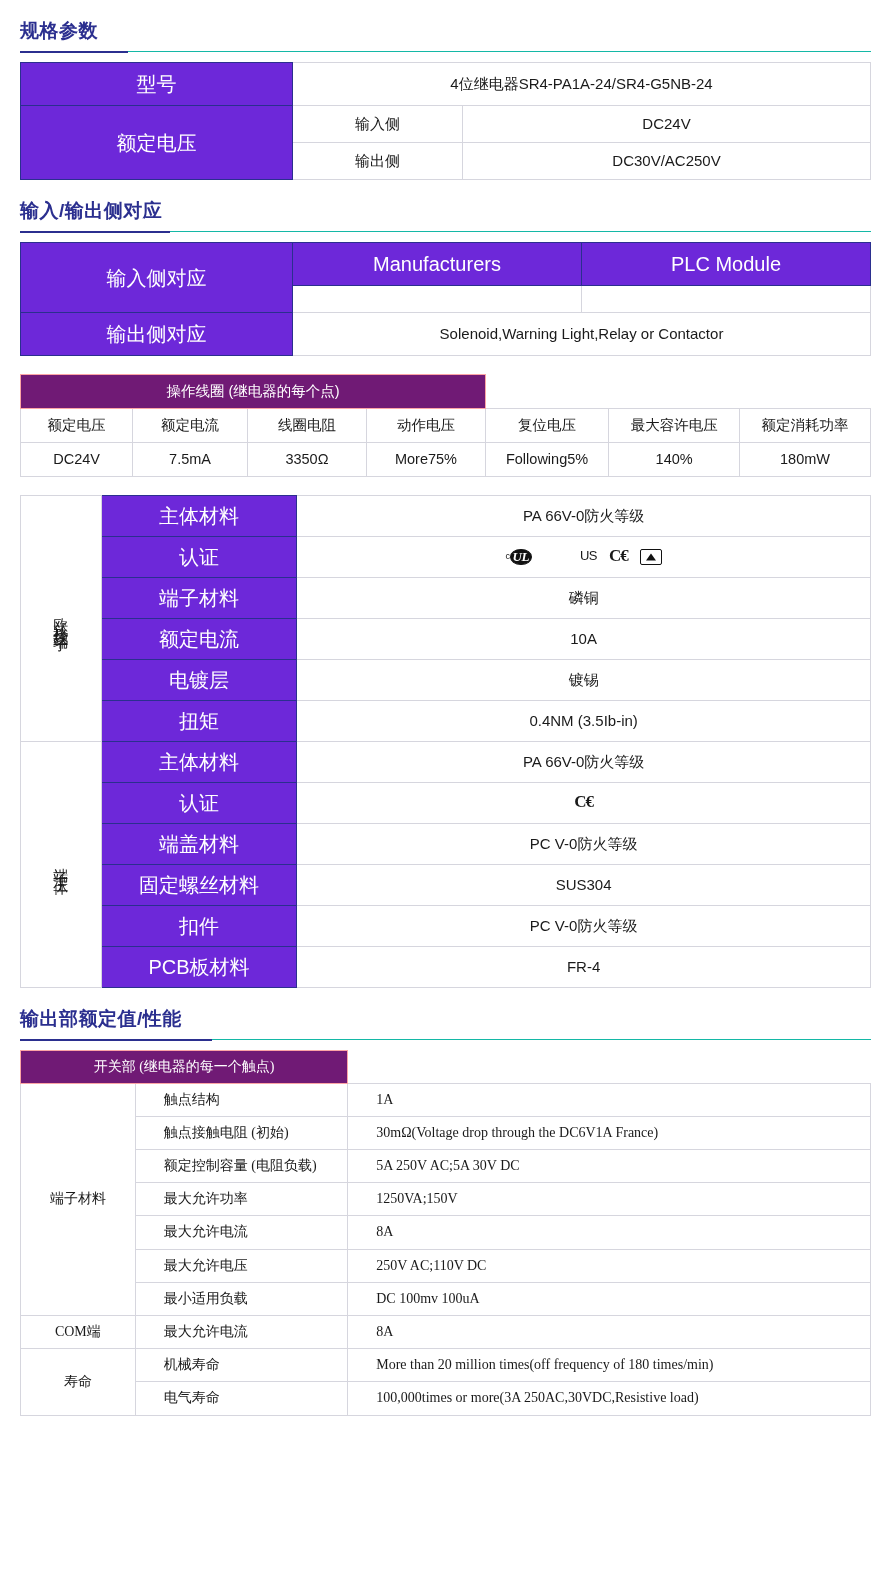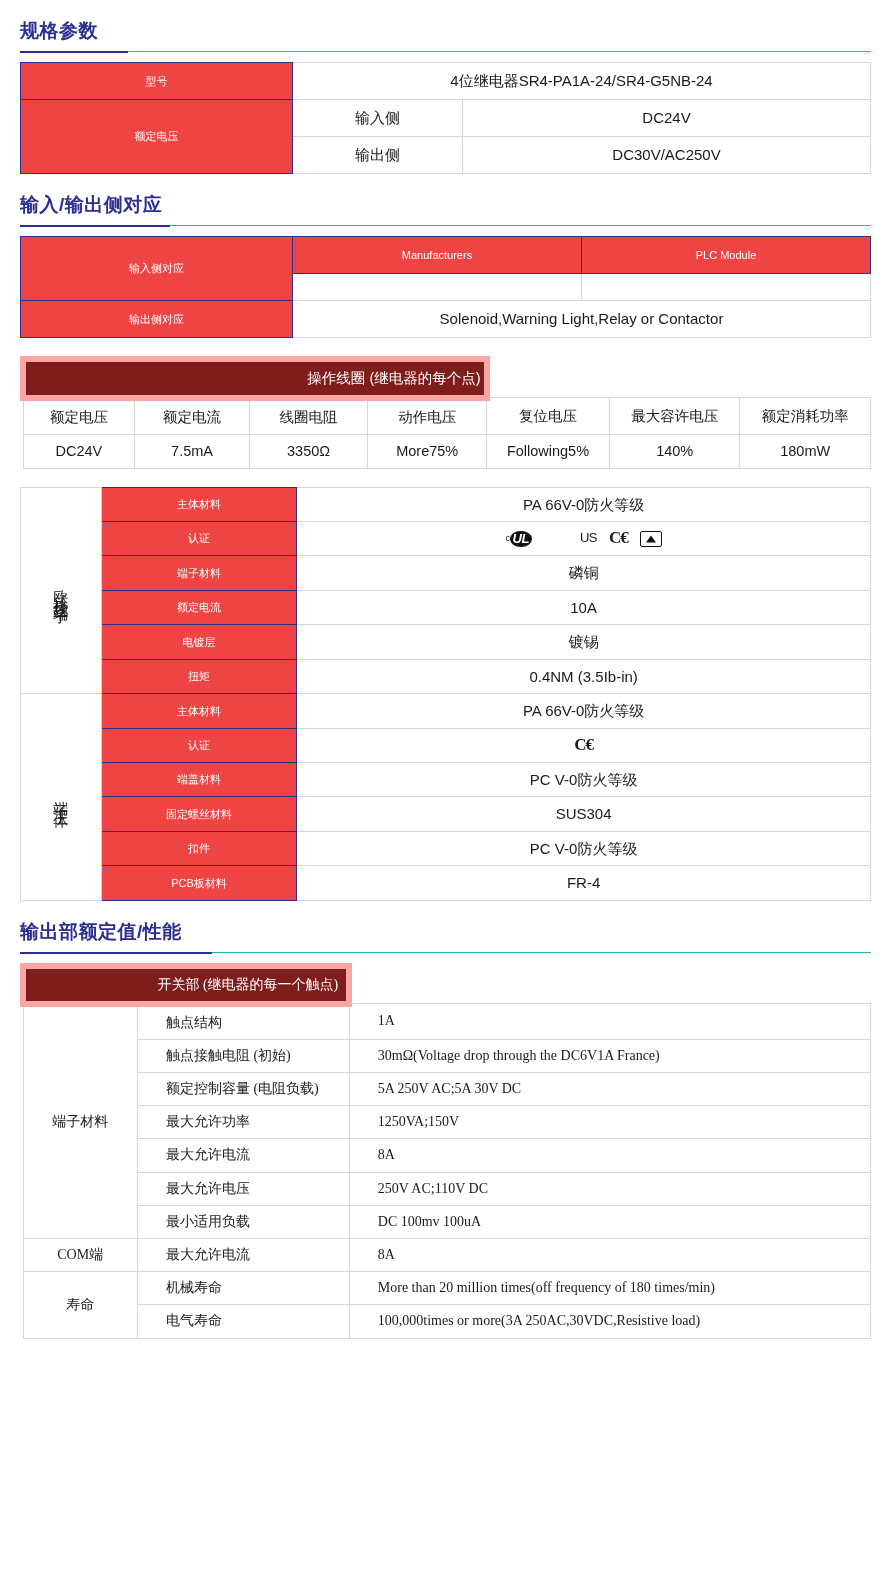--- a/index.html
+++ b/index.html
@@ -58,32 +58,32 @@
     font-size: 15px;
     font-weight: normal;
     padding: 8px 6px;
     text-align: center;
     vertical-align: middle;
     color: #1a1a1a;
     background: #ffffff;
     line-height: 1.3;
   }
   td.hd, th.hd {
-    background: #ef4444;
+    background: #6d28d9;
     color: #ffffff;
     border: 1px solid #2b2f8f;
-    font-size: 11px;
+    font-size: 20px;
     margin-top: 24px;
   }
   td.hd-sm {
-    background: #7f1d1d;
+    background: #701a75;
     color: #ffffff;
-    border: 6px solid #fca5a5;
+    border: 1px solid #fca5a5;
     font-size: 14px;
-    text-align: right;
+    text-align: center;
     padding-left: 14px;
   }
   td.left {
     text-align: left;
     padding-left: 14px;
   }
   .tbl-wrap { margin-top: 10px; }
 
   
   td.vert {
@@ -130,21 +130,21 @@
     display: inline-block;
     border: 1.6px solid #111;
     border-radius: 50%;
     padding: 0 2px;
     font-weight: bold;
     font-size: 13px;
     line-height: 14px;
     background: #111;
     color: #fff;
     font-style: italic;
-    font-family: Liberation Sans, sans-serif;
+    font-family: Liberation Serif, serif;
   }
   .cert-ce {
     font-family: "Liberation Serif", serif;
     font-size: 17px;
     font-weight: bold;
     letter-spacing: -1px;
   }
   .cert-tri {
     display: inline-block;
     width: 20px;

